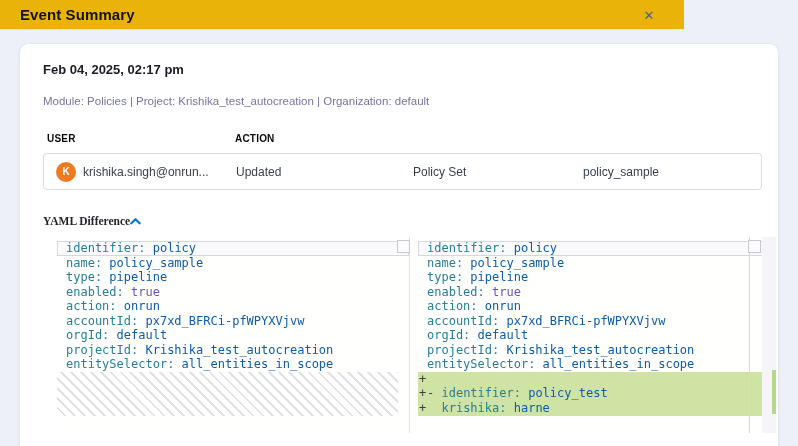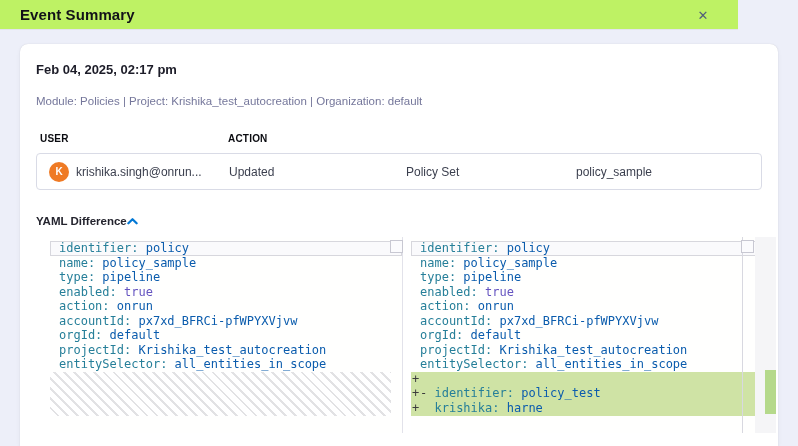--- a/index.html
+++ b/index.html
@@ -1,45 +1,45 @@
 <!DOCTYPE html>
 <html><head>
 <meta charset="utf-8">
 <style>
   * { margin:0; padding:0; box-sizing:border-box; }
   html,body { background:#e9ebf6; font-family:"Liberation Sans", sans-serif; }
   .screen { position:relative; width:798px; height:446px; background:#edeff9; overflow:hidden; }
 
   
-  .topbar { position:absolute; left:0; top:0; width:738px; height:30px; background:#bef264;
+  .topbar { position:absolute; left:0; top:0; width:684px; height:30px; background:#eab308;
             border-bottom:1px solid #e3e4ec; display:flex; align-items:center; }
   .topbar-title { margin-left:20px; font-size:15px; font-weight:700; color:#121219; letter-spacing:.1px; }
   .close-btn { position:absolute; right:26px; top:6px; width:18px; height:18px; display:flex;
                align-items:center; justify-content:center; color:#51607a; font-size:13px; cursor:pointer; }
 
   
   .card { position:absolute; left:20px; top:44px; width:758px; height:402px; background:#ffffff;
           border-radius:8px 8px 0 0; box-shadow:0 0 1px rgba(20,20,40,.18), 0 2px 5px rgba(20,20,40,.05); }
-  .card-inner { padding:18px 16px 0 16px; }
+  .card-inner { padding:18px 16px 0 23px; }
   .event-date { font-size:13px; font-weight:700; color:#1c1c28; }
   .event-context { margin-top:18px; font-size:11.5px; color:#75779b; }
 
   
   .tbl-head { display:grid; grid-template-columns:188px 177px 170px auto; margin:26px 0 0 4px;
               font-size:10px; font-weight:700; color:#0a0b10; letter-spacing:.2px; }
   .tbl-row { display:grid; grid-template-columns:180px 177px 170px auto; align-items:center;
              margin-top:9px; height:37px; border:1px solid #d9dbe6; border-radius:4px;
              background:#fff; padding-left:12px; font-size:12px; color:#3b3f4e; }
   .user-cell { display:flex; align-items:center; gap:7px; overflow:hidden; }
   .avatar { width:20px; height:20px; border-radius:50%; background:var(--avatar); color:#fff;
             font-size:10px; font-weight:700; display:flex; align-items:center; justify-content:center; flex:0 0 20px; }
   .user-name { white-space:nowrap; overflow:hidden; }
 
   
-  .yaml-head { display:flex; align-items:center; gap:0; margin:25px 0 0 0; }
+  .yaml-head { display:flex; align-items:center; gap:0; margin:25px 0 0 0;font-family:Liberation Serif, serif; }
   .yaml-label { font-size:11.5px; font-weight:700; color:#24242e; }
   .chev { width:11px; height:8px; cursor:pointer; }
 
   
   .diff { position:relative; margin:10px 0 0 -8px; left:14px; height:196px; overflow:hidden;
           font-family:"DejaVu Sans Mono", monospace; font-size:12px; }
   .pane { position:absolute; top:0; bottom:0; background:#fffffe; }
   .pane-left  { left:8px;  width:353px; border-right:1px solid #e2e2ea; }
   .pane-right { left:369px; width:351px; }
   .pane-edge  { position:absolute; top:0; bottom:0; width:1px; background:#d8d8e0; }

